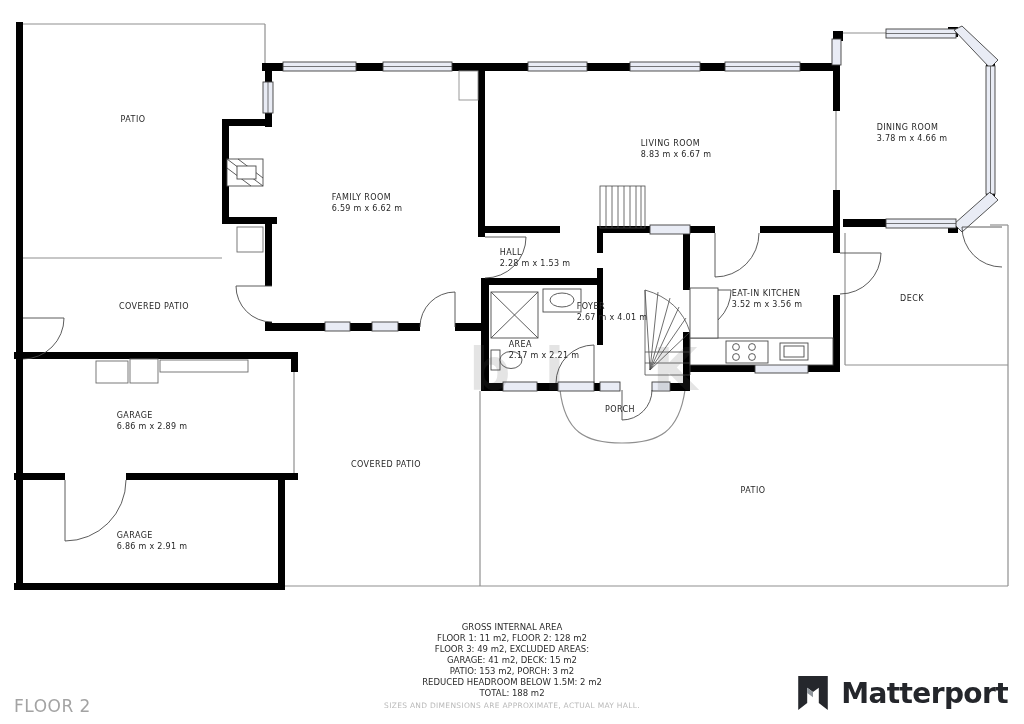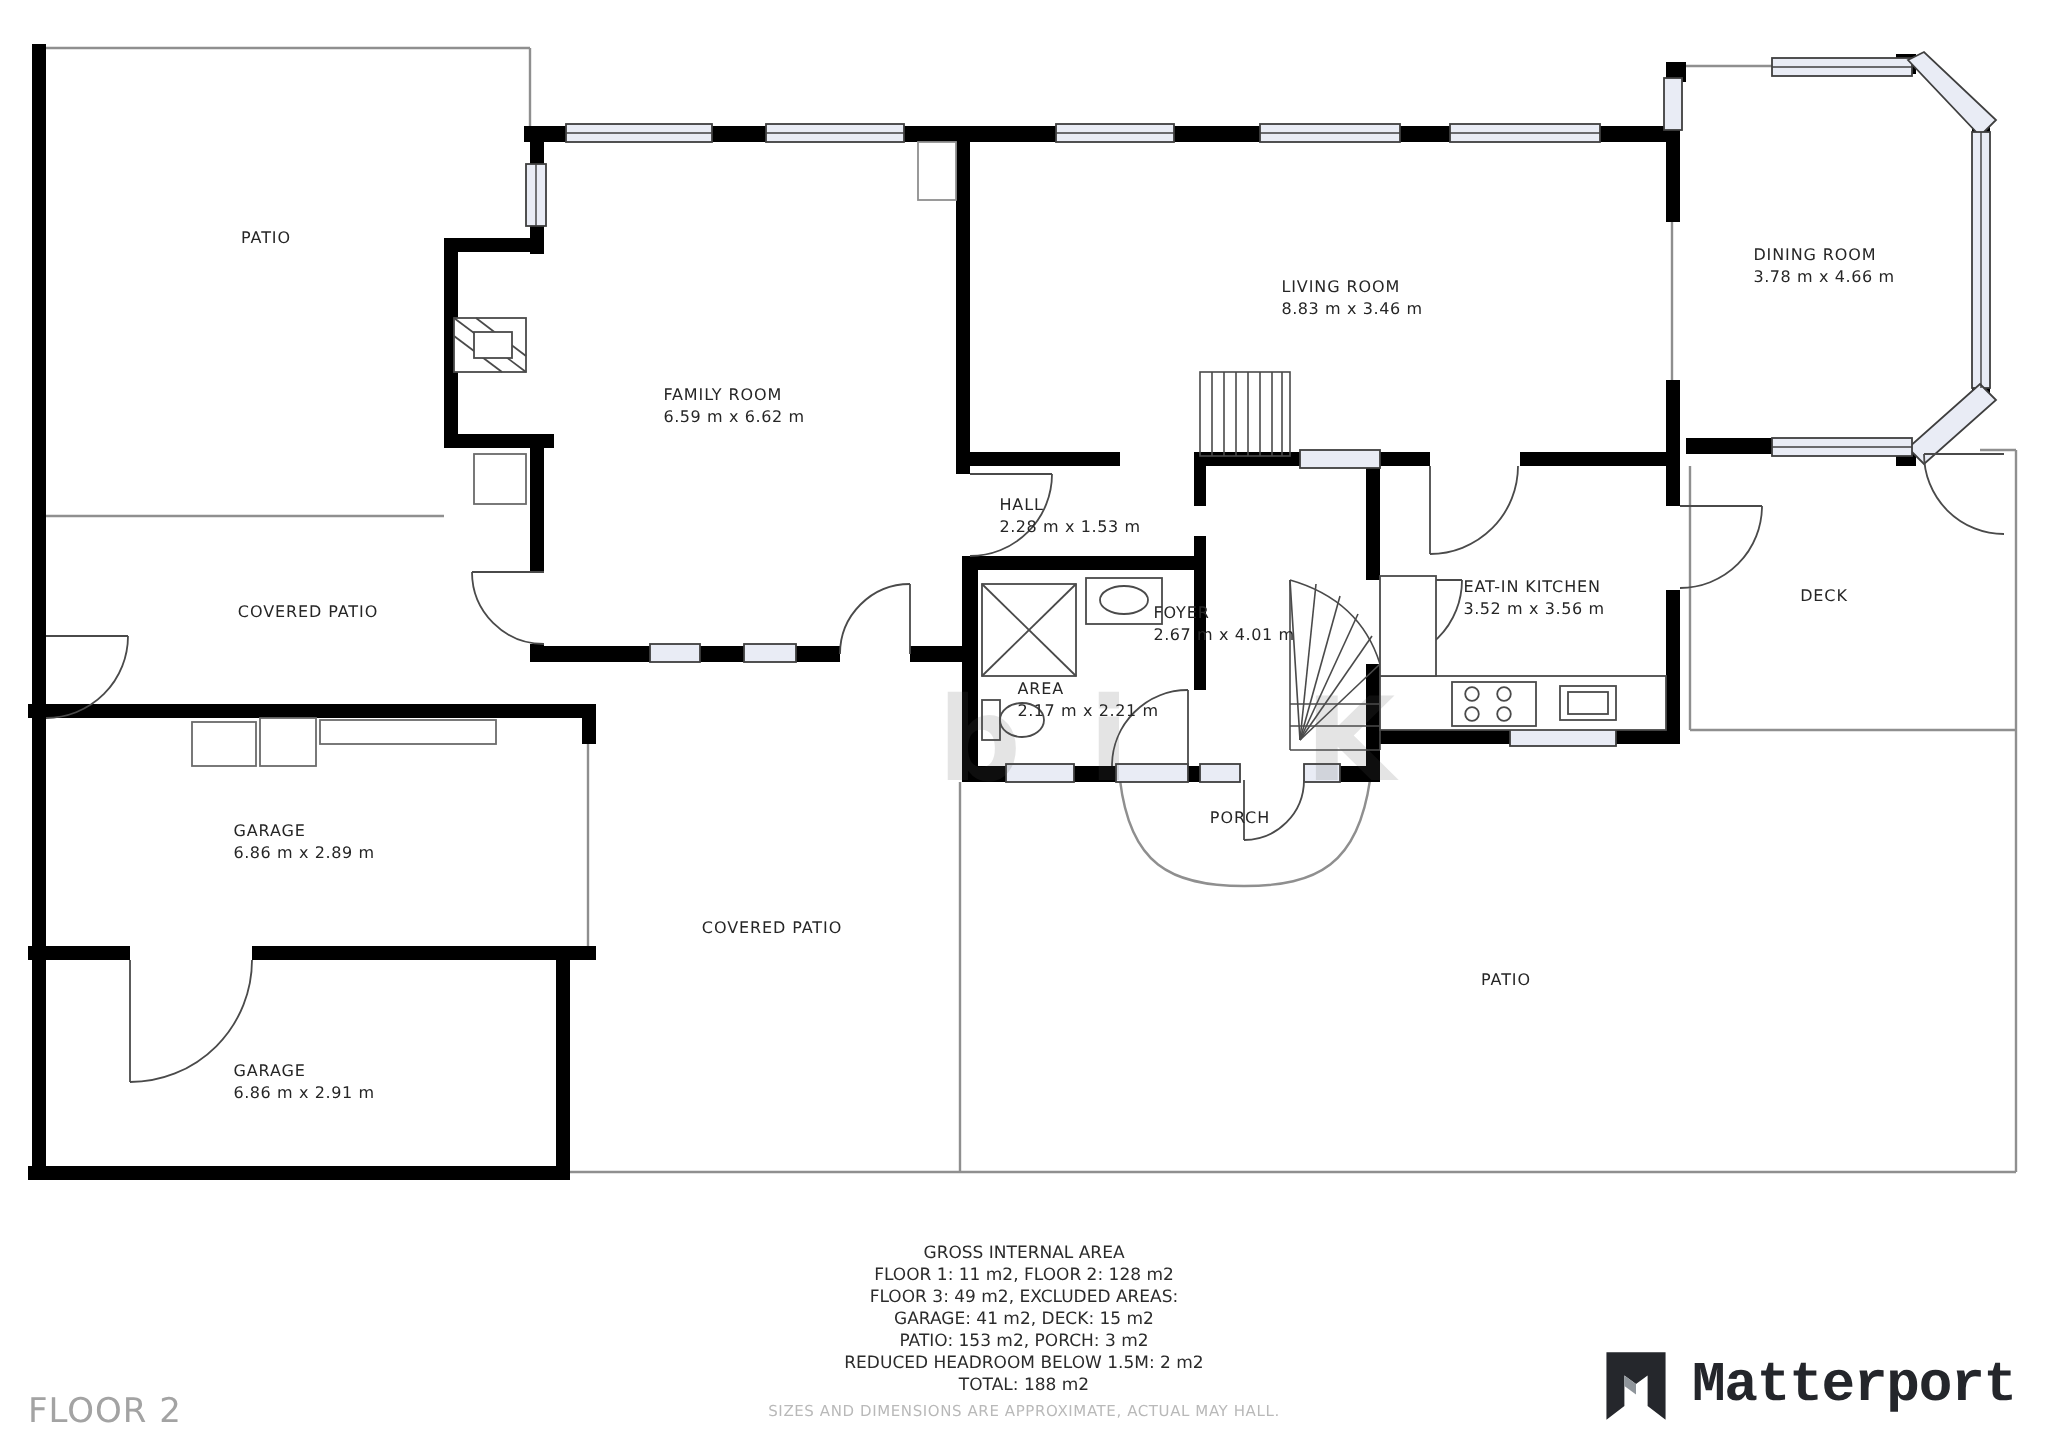--- a/index.html
+++ b/index.html
@@ -8,21 +8,21 @@
   #plan-svg{position:absolute;left:0;top:0;}
   .room-label{position:absolute;transform:translate(-50%,-50%);text-align:left;
               color:#262626;font-size:8px;letter-spacing:.45px;line-height:11px;white-space:nowrap;}
   .room-label .rd{letter-spacing:.3px;}
   #watermark{position:absolute;left:437px;top:336px;font-size:58px;font-weight:bold;
              color:rgba(90,90,90,.16);letter-spacing:34px;white-space:nowrap;margin-left:32px;}
   #area-summary{position:absolute;left:512px;top:622px;transform:translateX(-50%);
                 text-align:center;font-size:8.5px;line-height:11px;color:#2b2b2b;white-space:nowrap;}
   #disclaimer{color:#b9b9b9;font-size:7.5px;margin-top:1px;letter-spacing:.3px;}
   #floor-label{position:absolute;left:14px;top:696px;font-size:17px;color:#a3a3a3;letter-spacing:.5px;}
-  #brand{position:absolute;right:16px;top:674px;display:flex;align-items:center;gap:9px;font-family:Liberation Mono, monospace;}
+  #brand{position:absolute;right:16px;top:674px;display:flex;align-items:center;gap:9px;}
   #brand .brand-text{font-size:28px;font-weight:bold;color:#24262b;letter-spacing:-.6px;}
 </style>
 </head>
 <body>
 
 <div id="stage">
 
   <svg id="plan-svg" width="1024" height="724" viewBox="0 0 1024 724">
 
     <g stroke="#8f8f8f" stroke-width="1.2" fill="none">
@@ -258,21 +258,21 @@
 
   <div class="room-label" style="left:133px;top:119px">
     <div class="rn">PATIO</div>
     </div>
   <div class="room-label" style="left:367px;top:203px">
     <div class="rn">FAMILY ROOM</div>
     <div class="rd">6.59 m x 6.62 m</div>
     </div>
   <div class="room-label" style="left:676px;top:149px">
     <div class="rn">LIVING ROOM</div>
-    <div class="rd">8.83 m x 3.46 m</div>
+    <div class="rd">8.83 m x 6.67 m</div>
     </div>
   <div class="room-label" style="left:912px;top:133px">
     <div class="rn">DINING ROOM</div>
     <div class="rd">3.78 m x 4.66 m</div>
     </div>
   <div class="room-label" style="left:535px;top:258px">
     <div class="rn">HALL</div>
     <div class="rd">2.28 m x 1.53 m</div>
     </div>
   <div class="room-label" style="left:612px;top:312px">

